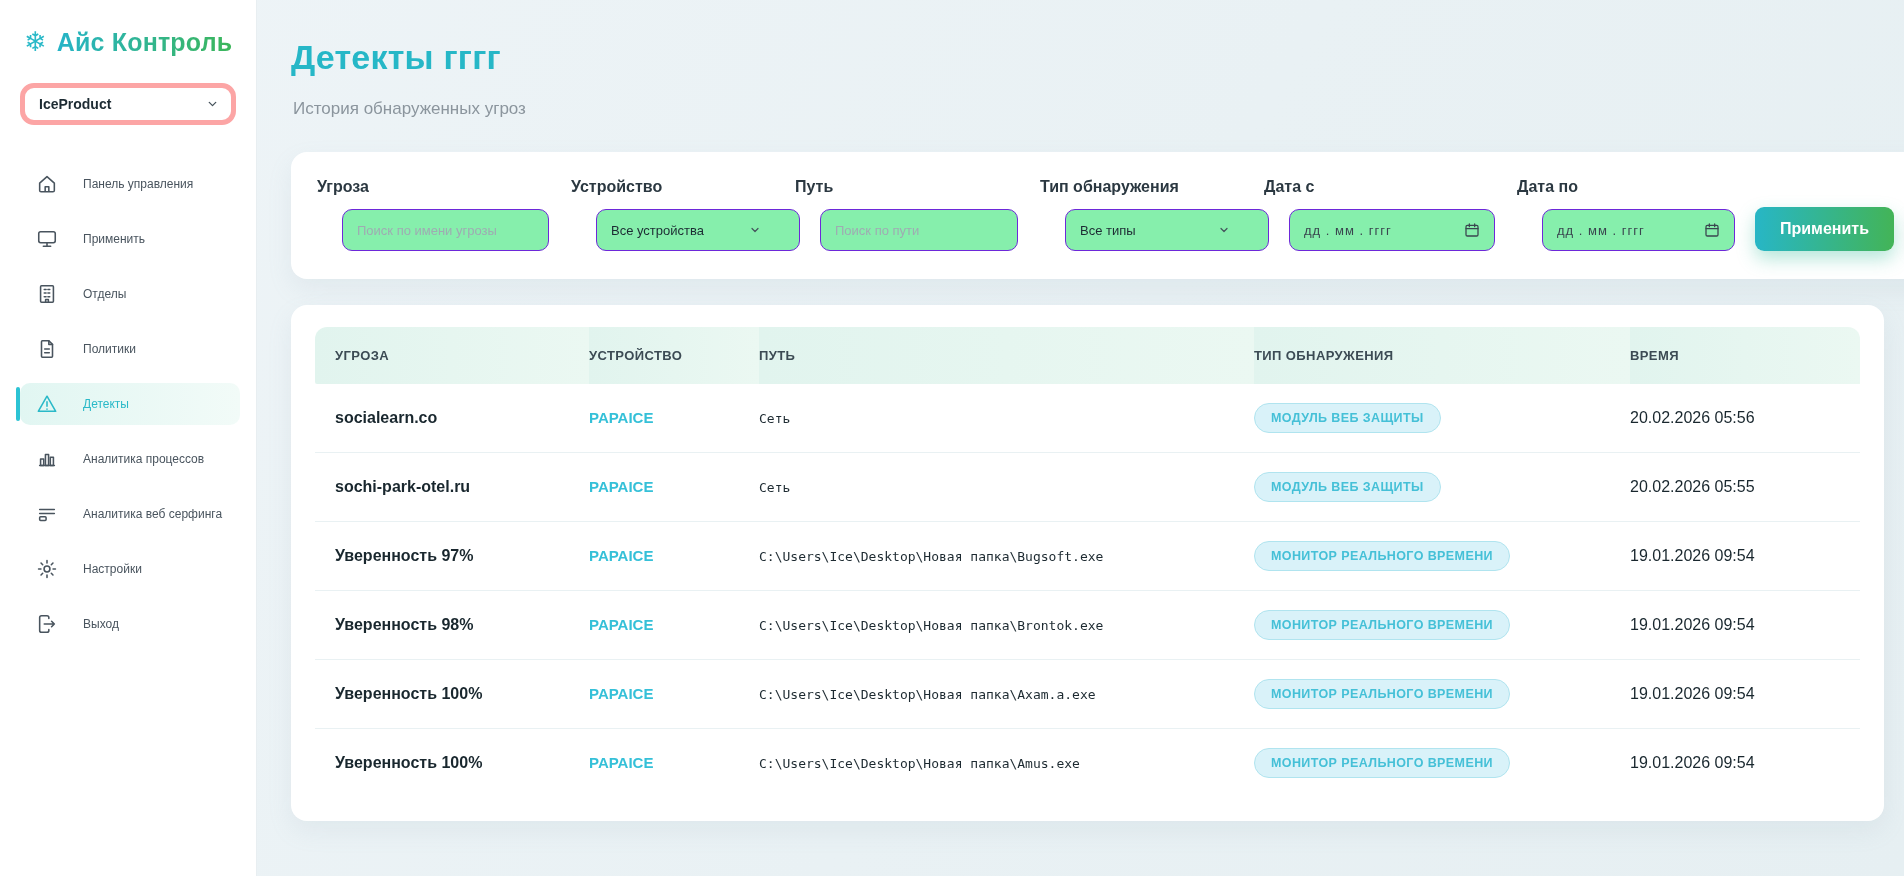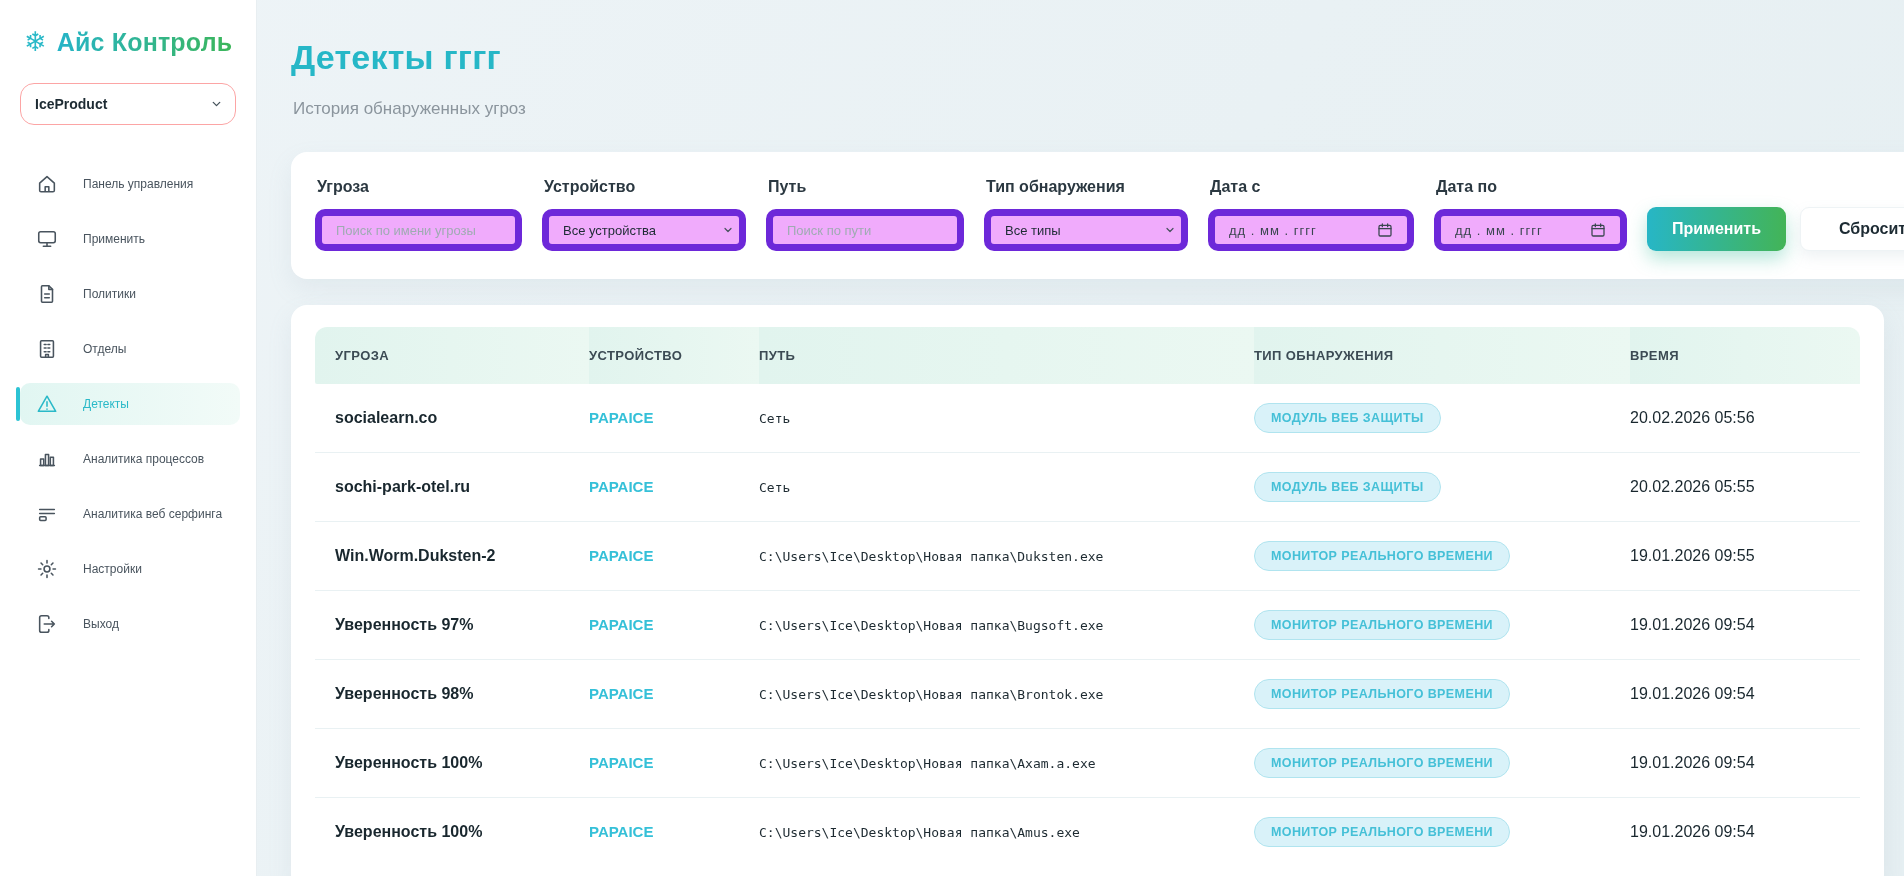--- a/index.html
+++ b/index.html
@@ -21,21 +21,21 @@
   .logo-row { display:flex; align-items:center; gap:10px; margin:2px 6px 26px 8px; }
   .logo-flake { font-size:27px; line-height:1; color:#2ab9c8; }
   .brand-name {
     font-size:25px; font-weight:bold; letter-spacing:.2px;
     background:linear-gradient(90deg,#26b4c8 0%,#3cb65a 100%);
     -webkit-background-clip:text; background-clip:text;
     -webkit-text-fill-color:transparent; color:#28b5c5;
   }
   .product-select {
     position:relative; width:216px; margin:0 0 38px 4px;
-    border:1px solid #fca5a5; border-radius:14px; background:#fff;
+    border:5px solid #fca5a5; border-radius:14px; background:#fff;
     height:42px; display:flex; align-items:center; padding:0 14px;
     cursor:pointer;
     text-align:center;
   }
   .product-select .val { font-size:14px; font-weight:bold; color:#1d2b33; }
   .chev { position:absolute; right:12px; top:50%; transform:translateY(-50%); color:#45525b; display:flex; }
 
   .menu { list-style:none; margin:0; padding:0; }
   .menu-item {
     position:relative; display:flex; align-items:center; gap:25px;
@@ -63,23 +63,24 @@
   .filter-card {
     margin-top:33px; width:1700px;
     background:#fff; border-radius:16px;
     box-shadow:0 10px 24px rgba(140,165,180,.12);
     padding:26px 24px 28px 24px;
     display:flex; align-items:flex-end; gap:20px;
   }
   .fgroup { display:flex; flex-direction:column; }
   .fgroup label { font-size:16px; color:#2b3841; font-weight:600; margin:0 0 13px 2px; }
   .fld {
-    height:42px; border:7px solid #6d28d9; border-radius:10px; background:#f0abfc;
+    height:42px; border:1px solid #6d28d9; border-radius:10px; background:#86efac;
     font-size:13px; color:#1d2b33; padding:0 14px; outline:none;
     font-family:"Liberation Sans",sans-serif;
+    margin-left:27px;
   }
   input.fld::placeholder { color:#9fabb2; }
   .w-threat { width:207px; }
   .w-device { width:204px; }
   .w-path   { width:198px; }
   .w-type   { width:204px; }
   .w-datef  { width:206px; }
   .w-datet  { width:193px; }
   .selwrap { position:relative; }
   .selwrap select { appearance:none; -webkit-appearance:none; width:100%; cursor:pointer; padding-right:30px; }
@@ -166,34 +167,34 @@
           <svg width="22" height="22" viewBox="0 0 24 24" fill="none" stroke="currentColor" stroke-width="1.7" stroke-linecap="round" stroke-linejoin="round">
               <rect x="3" y="4" width="18" height="12" rx="2"></rect>
               <path d="M12 16v4M8 20h8"></path>
             </svg>
         </span>
         <span>Применить</span>
       </li>
       <li class="menu-item">
         <span class="mi-icon">
           <svg width="22" height="22" viewBox="0 0 24 24" fill="none" stroke="currentColor" stroke-width="1.7" stroke-linecap="round" stroke-linejoin="round">
+              <rect x="5" y="3" width="14" height="18" rx="1"></rect>
+              <path d="M9 7h2M13 7h2M9 11h2M13 11h2M9 15h2M13 15h2M10.5 21v-3h3v3"></path>
+            </svg>
+        </span>
+        <span>Отделы</span>
+      </li>
+      <li class="menu-item">
+        <span class="mi-icon">
+          <svg width="22" height="22" viewBox="0 0 24 24" fill="none" stroke="currentColor" stroke-width="1.7" stroke-linecap="round" stroke-linejoin="round">
               <path d="M7 3h7l4 4v13a1 1 0 0 1-1 1H7a1 1 0 0 1-1-1V4a1 1 0 0 1 1-1z"></path>
               <path d="M14 3v4h4M9.5 12h5M9.5 16h5"></path>
             </svg>
         </span>
         <span>Политики</span>
-      </li>
-      <li class="menu-item">
-        <span class="mi-icon">
-          <svg width="22" height="22" viewBox="0 0 24 24" fill="none" stroke="currentColor" stroke-width="1.7" stroke-linecap="round" stroke-linejoin="round">
-              <rect x="5" y="3" width="14" height="18" rx="1"></rect>
-              <path d="M9 7h2M13 7h2M9 11h2M13 11h2M9 15h2M13 15h2M10.5 21v-3h3v3"></path>
-            </svg>
-        </span>
-        <span>Отделы</span>
       </li>
       <li class="menu-item active">
         <span class="mi-icon">
           <svg width="22" height="22" viewBox="0 0 24 24" fill="none" stroke="currentColor" stroke-width="1.7" stroke-linecap="round" stroke-linejoin="round">
               <path d="M12 3.5 21.5 20h-19z"></path>
               <path d="M12 9.5v5M12 17.4v.2"></path>
             </svg>
         </span>
         <span>Детекты</span>
       </li>
@@ -325,27 +326,20 @@
             <td class="c-time">20.02.2026 05:56</td>
           </tr>
           <tr>
             <td class="c-threat">sochi-park-otel.ru</td>
             <td class="c-device"><a>PAPAICE</a></td>
             <td class="c-path">Сеть</td>
             <td class="c-type"><span class="badge">МОДУЛЬ ВЕБ ЗАЩИТЫ</span></td>
             <td class="c-time">20.02.2026 05:55</td>
           </tr>
           <tr>
-            <td class="c-threat">Win.Worm.Duksten-2</td>
-            <td class="c-device"><a>PAPAICE</a></td>
-            <td class="c-path">C:\Users\Ice\Desktop\Новая папка\Duksten.exe</td>
-            <td class="c-type"><span class="badge">МОНИТОР РЕАЛЬНОГО ВРЕМЕНИ</span></td>
-            <td class="c-time">19.01.2026 09:55</td>
-          </tr>
-          <tr>
             <td class="c-threat">Уверенность 97%</td>
             <td class="c-device"><a>PAPAICE</a></td>
             <td class="c-path">C:\Users\Ice\Desktop\Новая папка\Bugsoft.exe</td>
             <td class="c-type"><span class="badge">МОНИТОР РЕАЛЬНОГО ВРЕМЕНИ</span></td>
             <td class="c-time">19.01.2026 09:54</td>
           </tr>
           <tr>
             <td class="c-threat">Уверенность 98%</td>
             <td class="c-device"><a>PAPAICE</a></td>
             <td class="c-path">C:\Users\Ice\Desktop\Новая папка\Brontok.exe</td>

